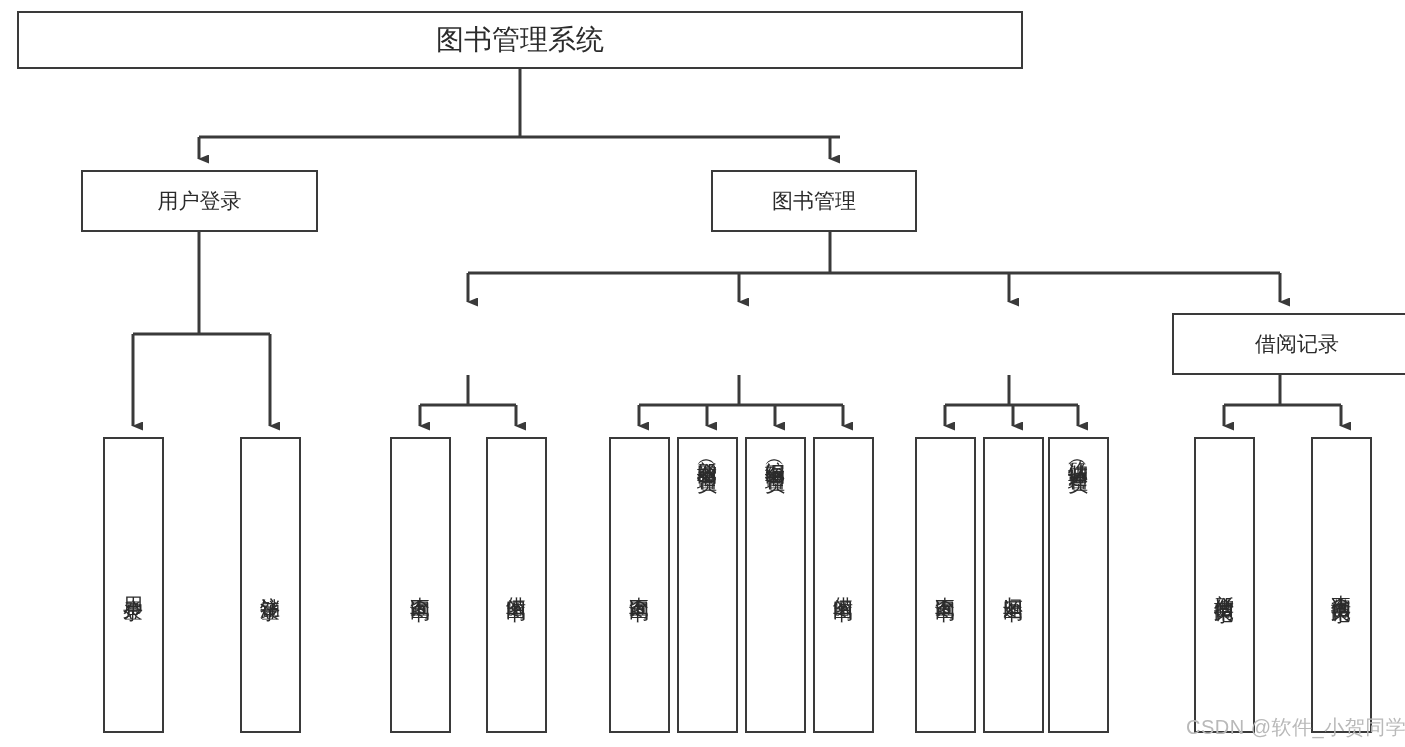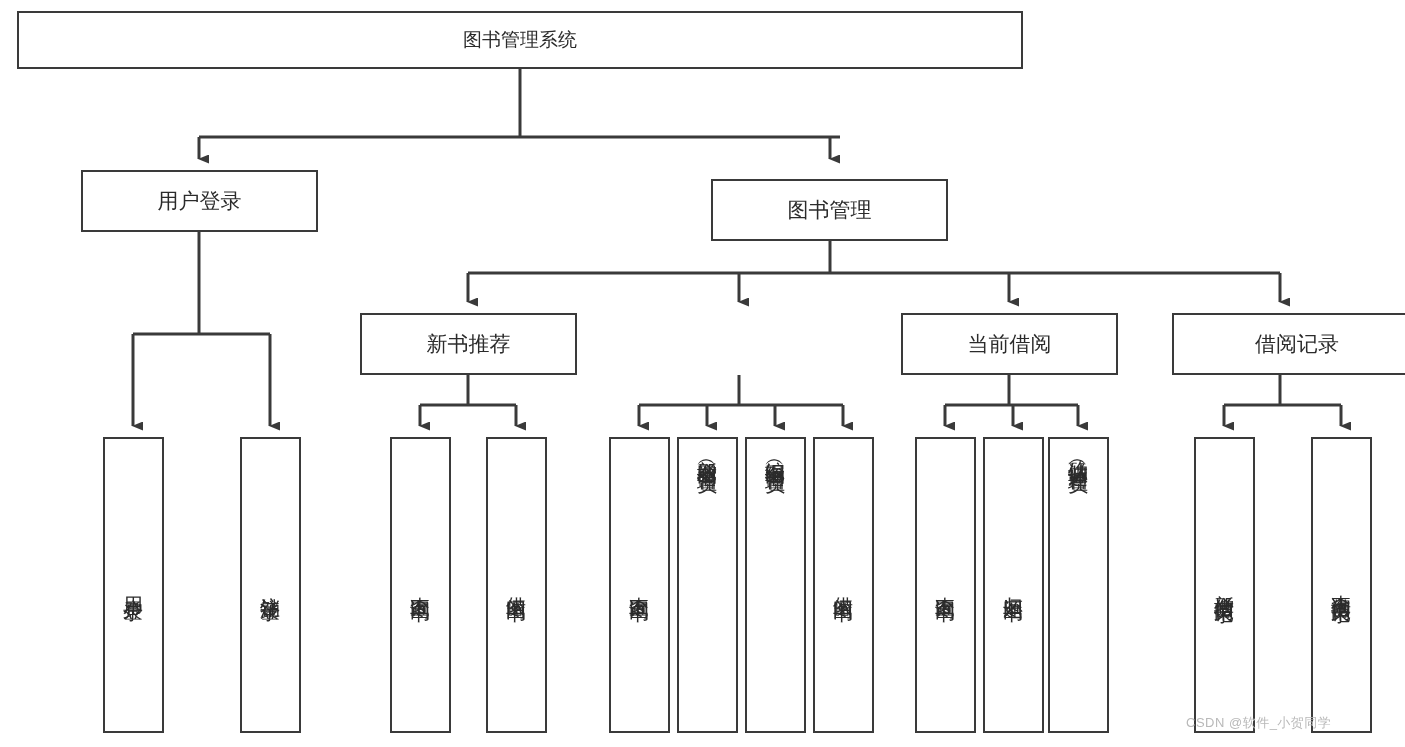--- a/index.html
+++ b/index.html
@@ -37,21 +37,21 @@
   .node-label {
     color: #2b2b2b;
     line-height: 1.18;
     text-align: center;
     white-space: nowrap;
   }
   .node.horizontal .node-label {
     font-size: 21px;
   }
   .node.root .node-label {
-    font-size: 19px;
+    font-size: 28px;
   }
   .node.vertical {
     align-items: flex-start;
     justify-content: center;
     padding-top: 6px;
   }
   .node.vertical .node-label {
     writing-mode: vertical-rl;
     text-orientation: upright;
     font-size: 20px;
@@ -60,21 +60,21 @@
     max-height: 100%;
   }
   .node.vertical.centered {
     align-items: center;
     padding-top: 0;
   }
   #watermark {
     position: absolute;
     left: 1186px;
     top: 714px;
-    font-size: 13px;
+    font-size: 20px;
     color: #b9b9b9;
     letter-spacing: 0.5px;
     white-space: nowrap;
     pointer-events: none;
   }
 </style>
 </head>
 <body>
 
 <div id="diagram-root">
@@ -132,30 +132,24 @@
     </g>
   </svg>
 
   <div class="node horizontal root" style="left:17px; top:11px; width:1006px; height:58px;">
     <span class="node-label">图书管理系统</span>
   </div>
 
   <div class="node horizontal" style="left:81px; top:170px; width:237px; height:62px;">
     <span class="node-label">用户登录</span>
   </div>
-  <div class="node horizontal" style="left:711px; top:170px; width:237px; height:62px;margin-top:9px;">
+  <div class="node horizontal" style="left:711px; top:170px; width:206px; height:62px;">
     <span class="node-label">图书管理</span>
   </div>
 
-  <div class="node horizontal" style="left:360px; top:313px; width:217px; height:62px;">
-    <span class="node-label">新书推荐</span>
-  </div>
-  <div class="node horizontal" style="left:901px; top:313px; width:217px; height:62px;">
-    <span class="node-label">当前借阅</span>
-  </div>
   <div class="node horizontal" style="left:1172px; top:313px; width:250px; height:62px;">
     <span class="node-label">借阅记录</span>
   </div>
 
   <div class="node vertical centered" style="left:103px; top:437px; width:61px; height:296px;">
     <span class="node-label">用户登录</span>
   </div>
   <div class="node vertical centered" style="left:240px; top:437px; width:61px; height:296px;">
     <span class="node-label">注销登录</span>
   </div>

